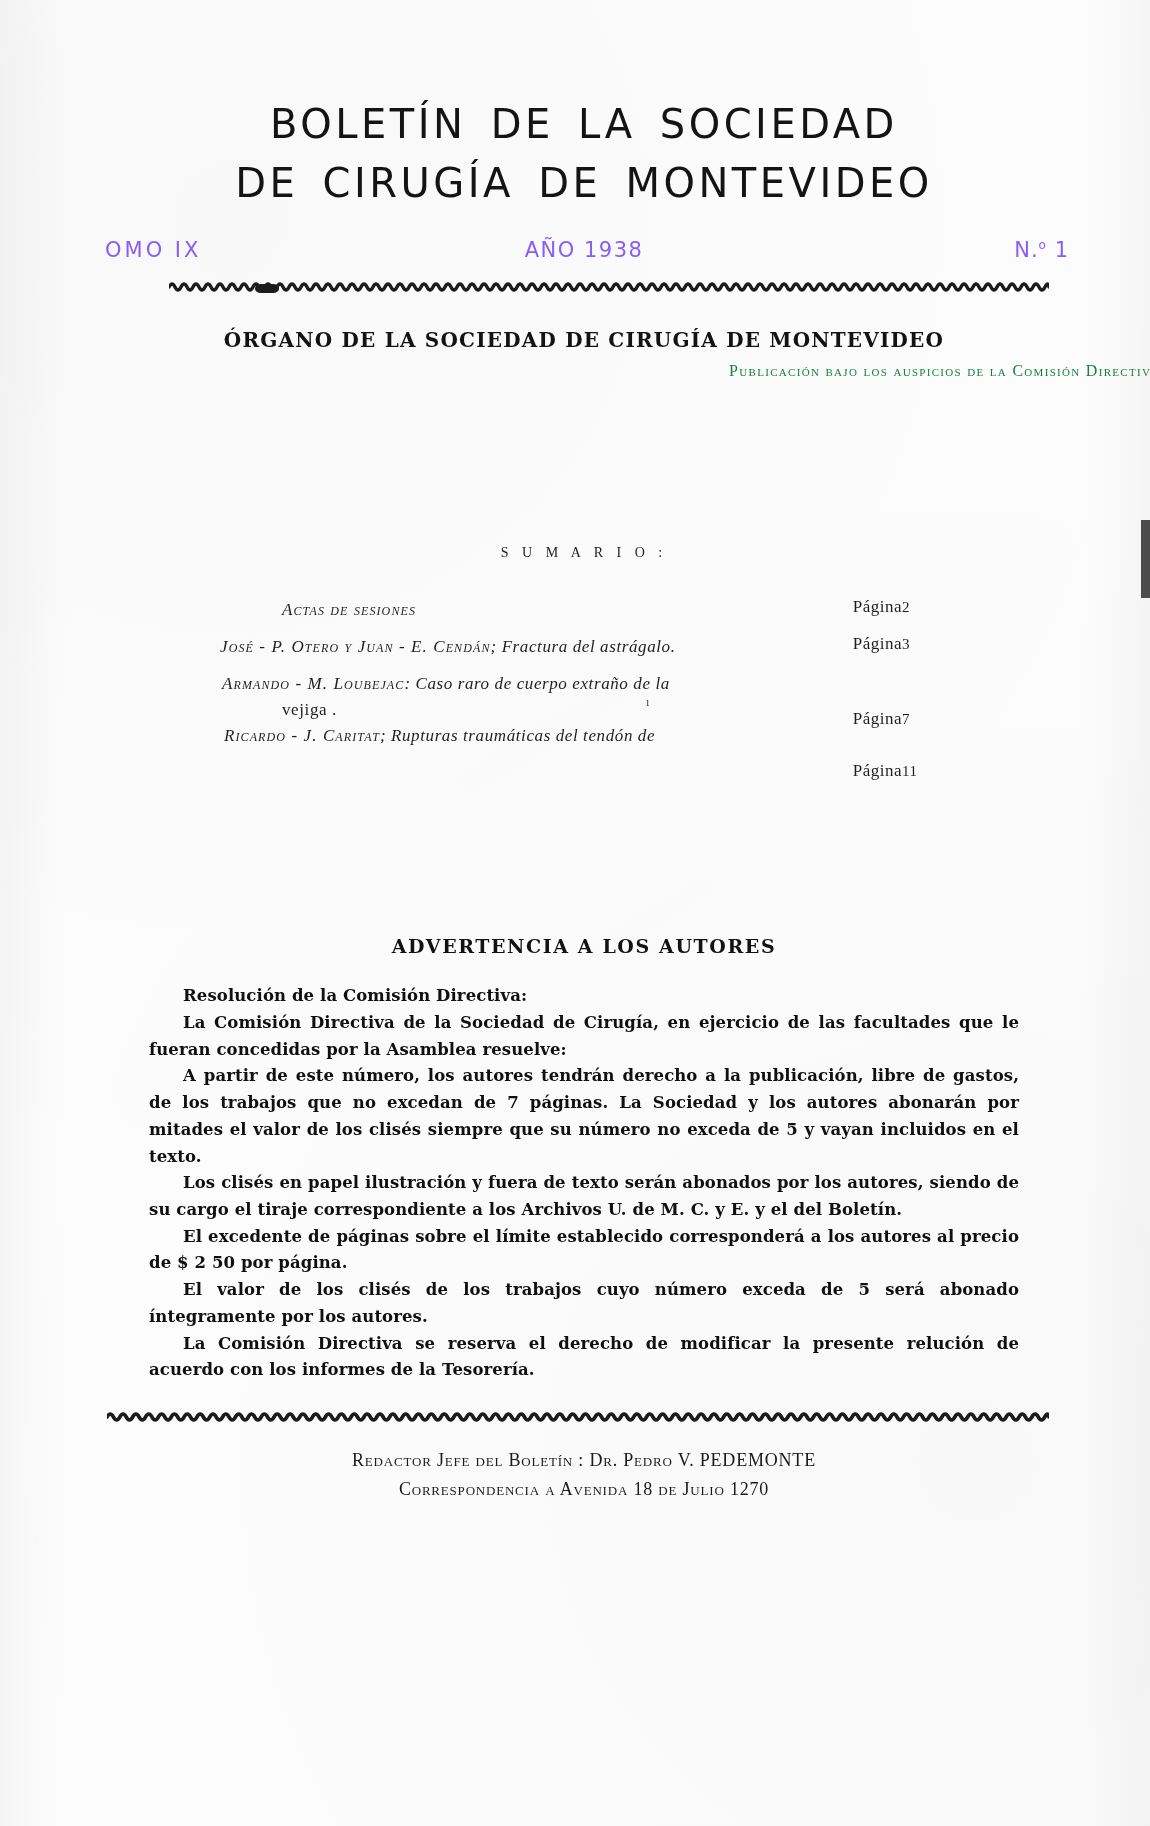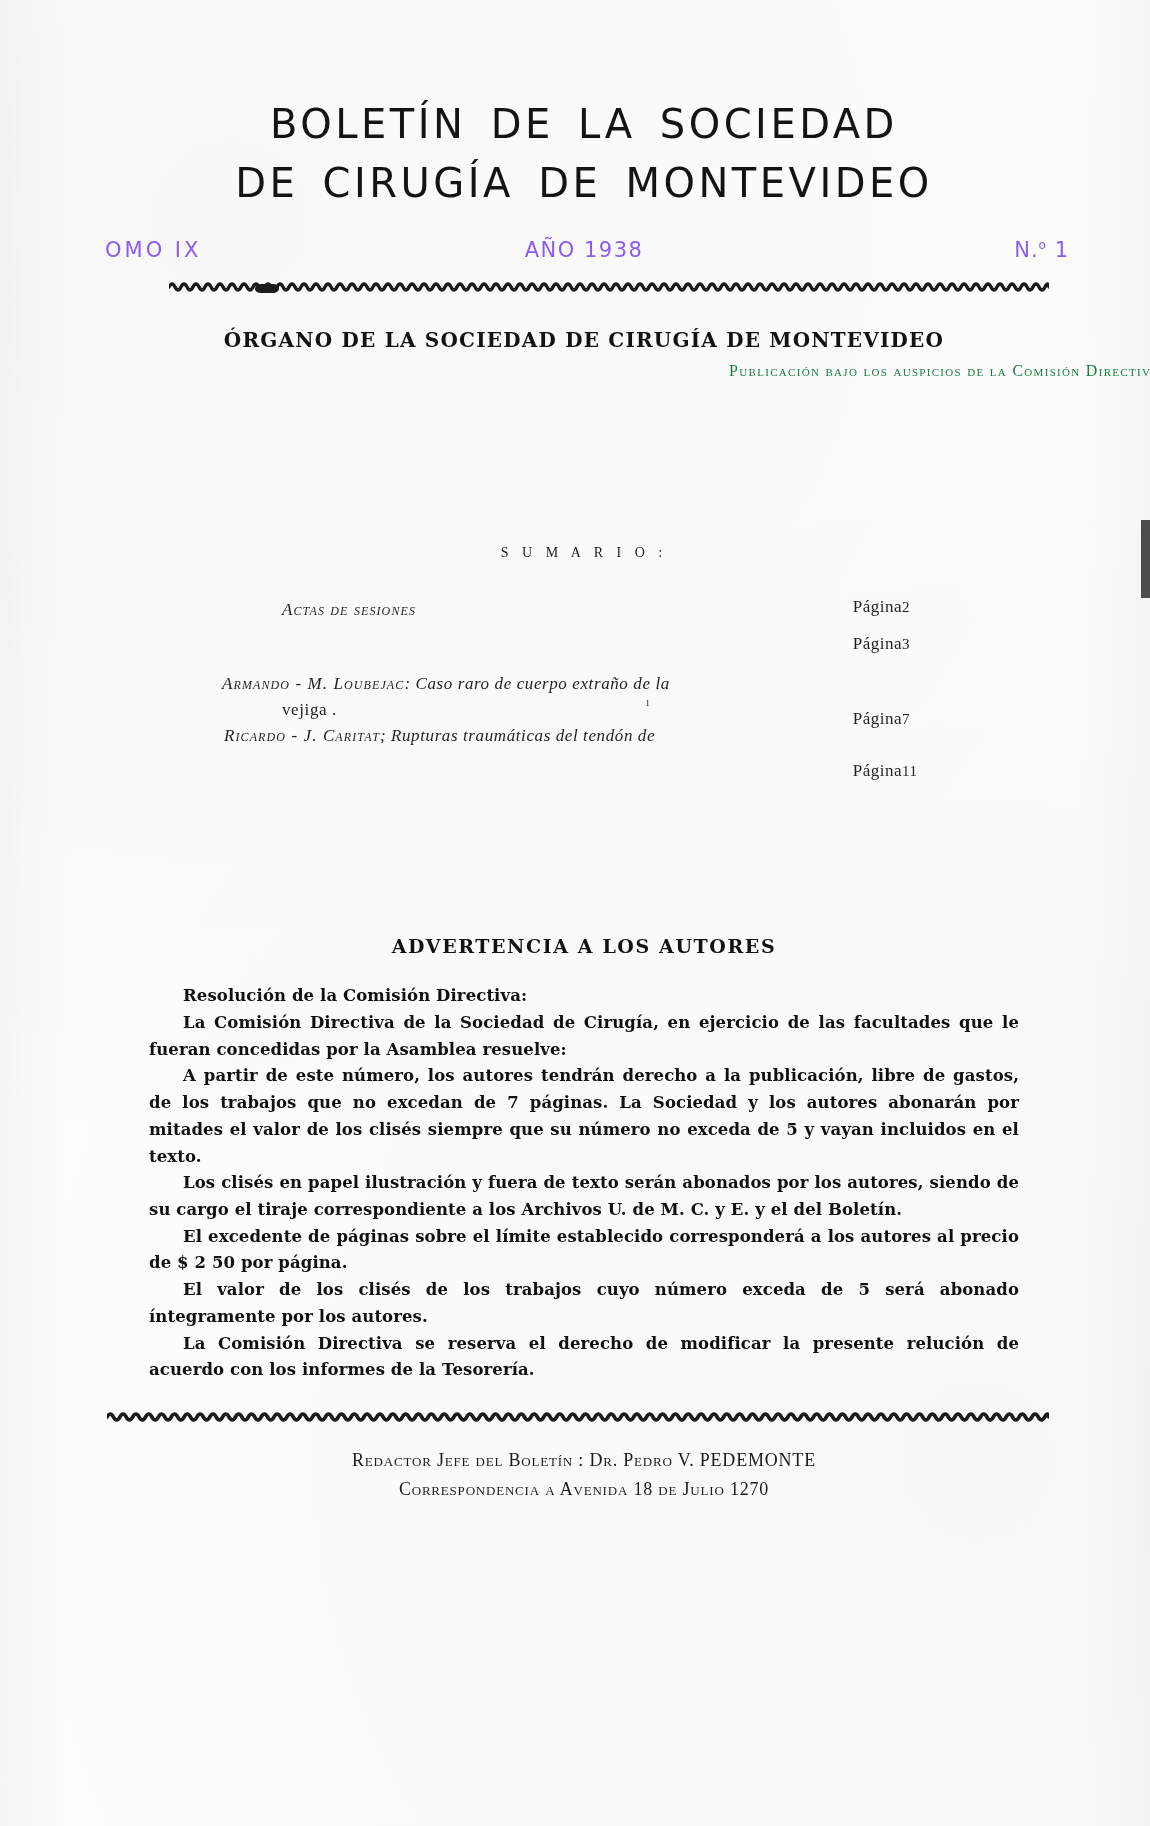--- a/index.html
+++ b/index.html
@@ -266,20 +266,21 @@
     <div class="sumario-title">S U M A R I O :</div>
 
     <div class="toc">
 
       <div class="toc-row r1">
         <span class="toc-entry"><span class="nm">Actas de sesiones</span></span>
         <span class="toc-page"><span class="pg">Página</span><span class="num">2</span></span>
       </div>
 
       <div class="toc-row r2">
+        <span class="toc-entry"><span class="nm">José - P. Otero y Juan - E. Cendán</span><span>; Fractura del astrágalo.</span></span>
         <span class="toc-page"><span class="pg">Página</span><span class="num">3</span></span>
       </div>
 
       <div class="toc-row r3">
         <span class="toc-entry"><span class="nm">Armando - M. Loubejac</span><span>: Caso raro de cuerpo  extraño  de  la</span></span>
         <span class="toc-cont">vejiga .</span>
         <span class="stray-mark">ı</span>
         <span class="toc-page"><span class="pg">Página</span><span class="num">7</span></span>
       </div>
 

